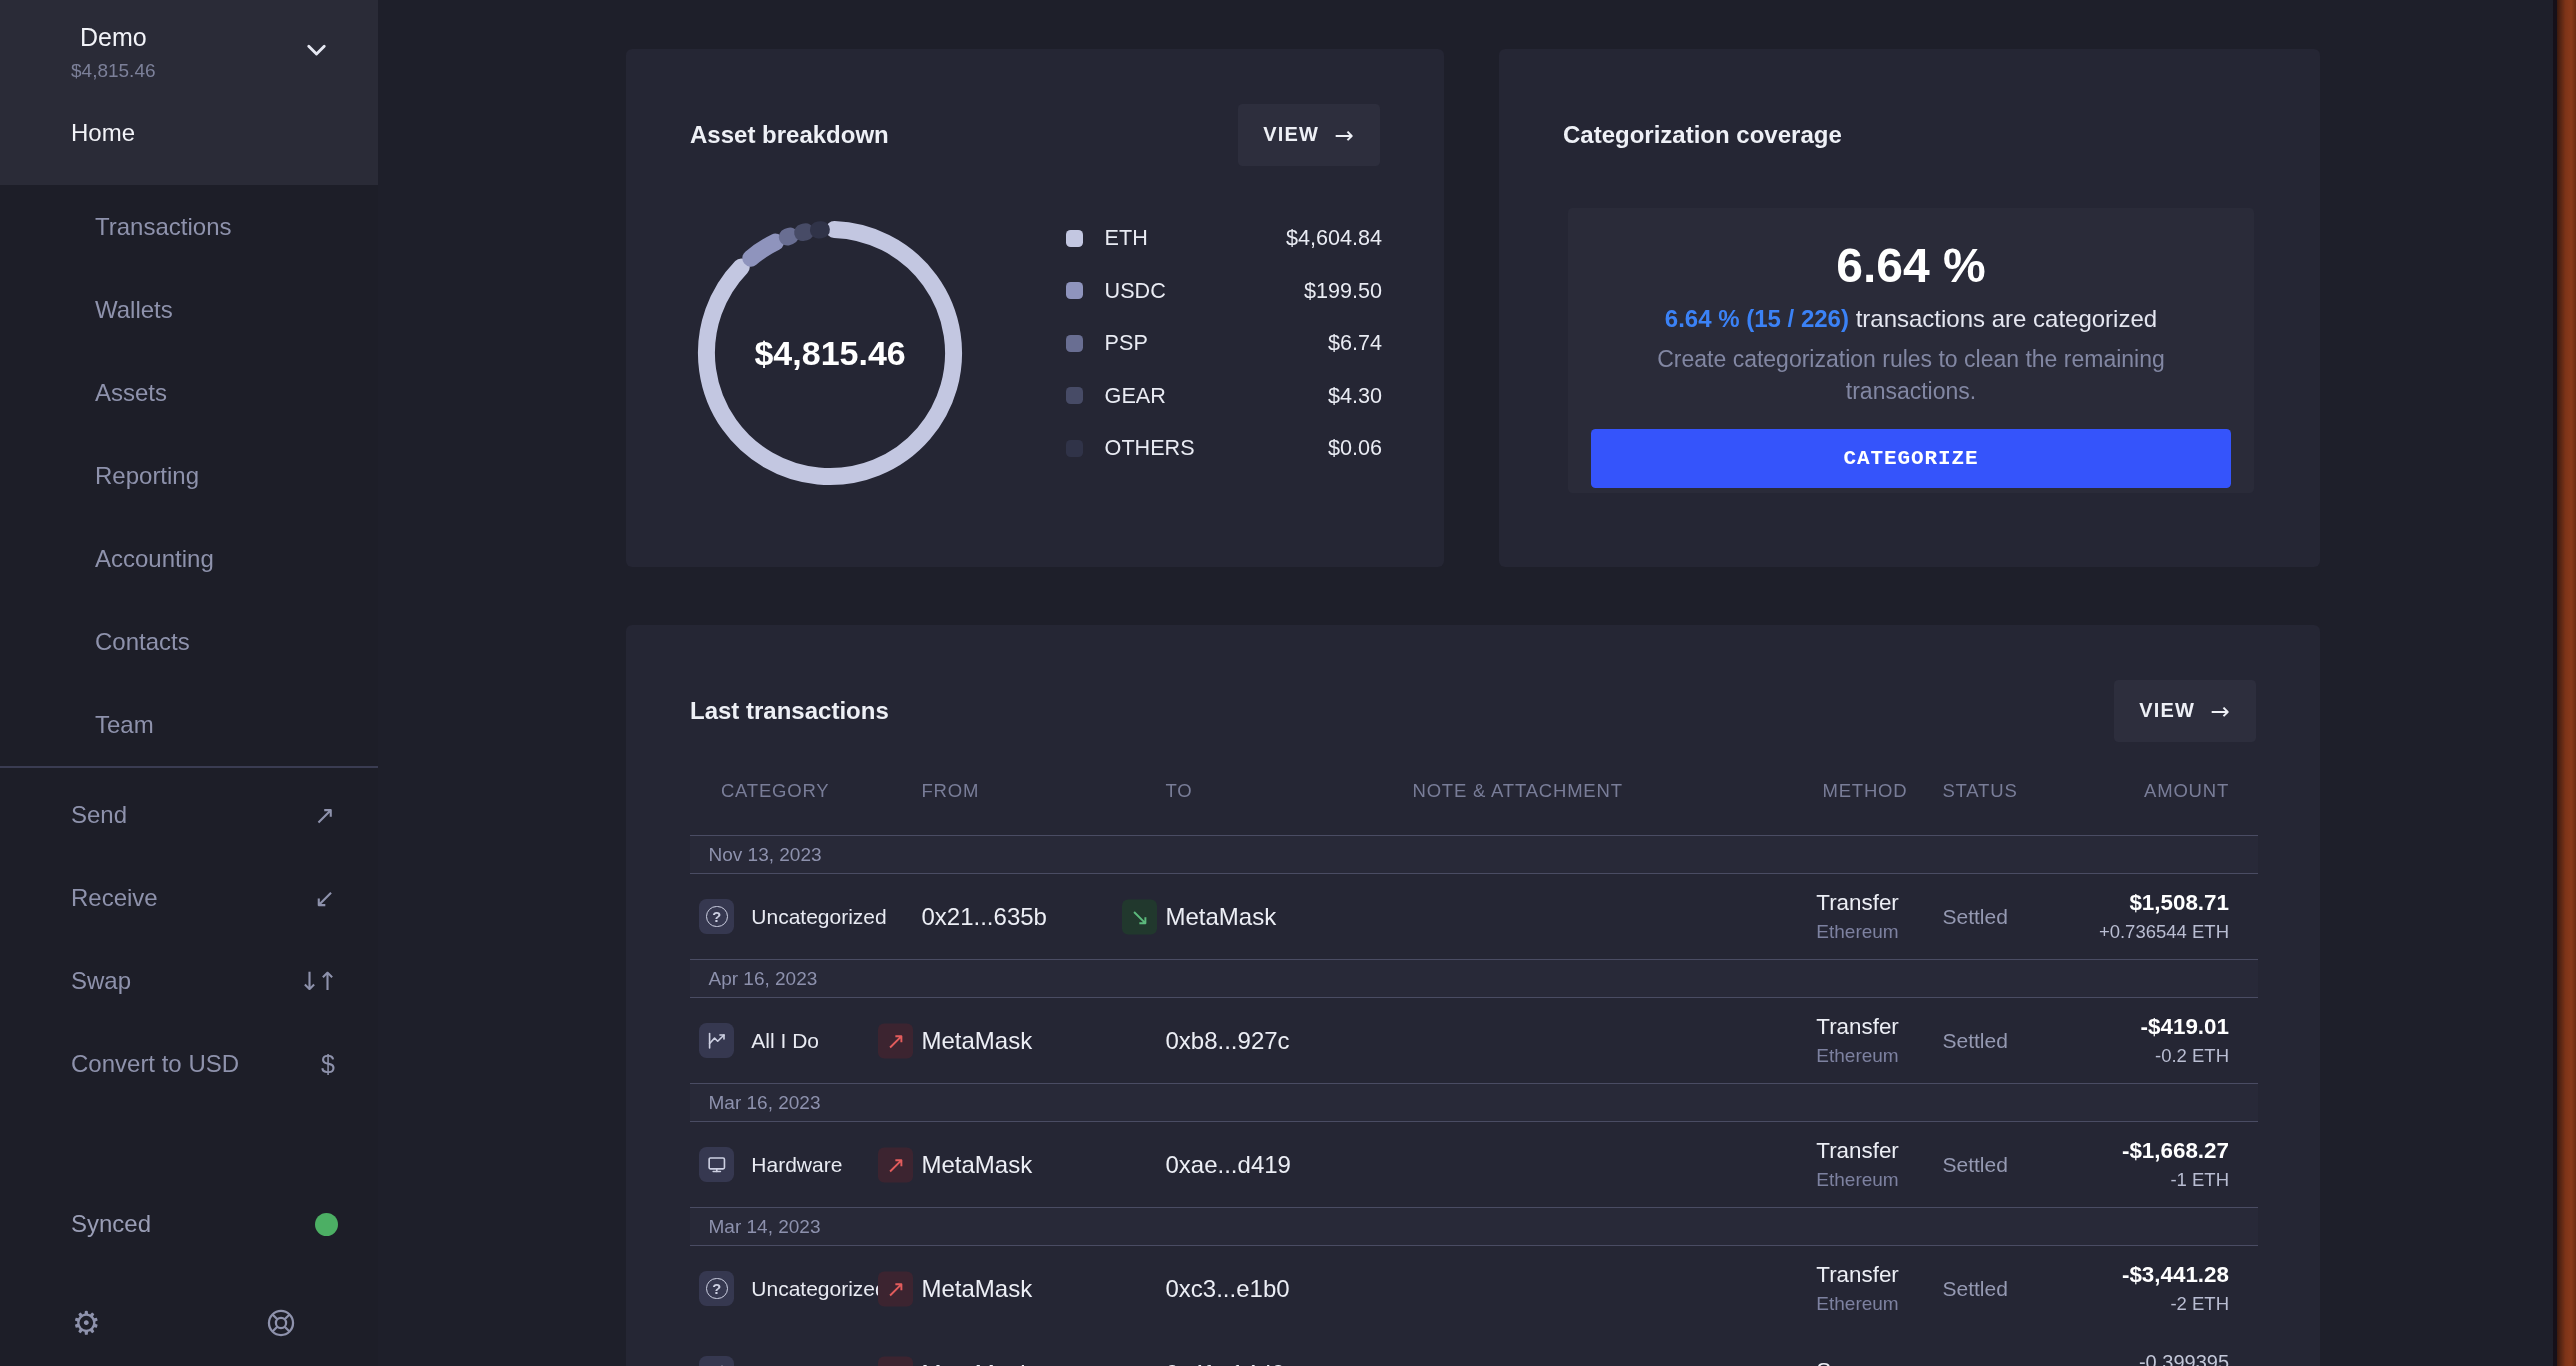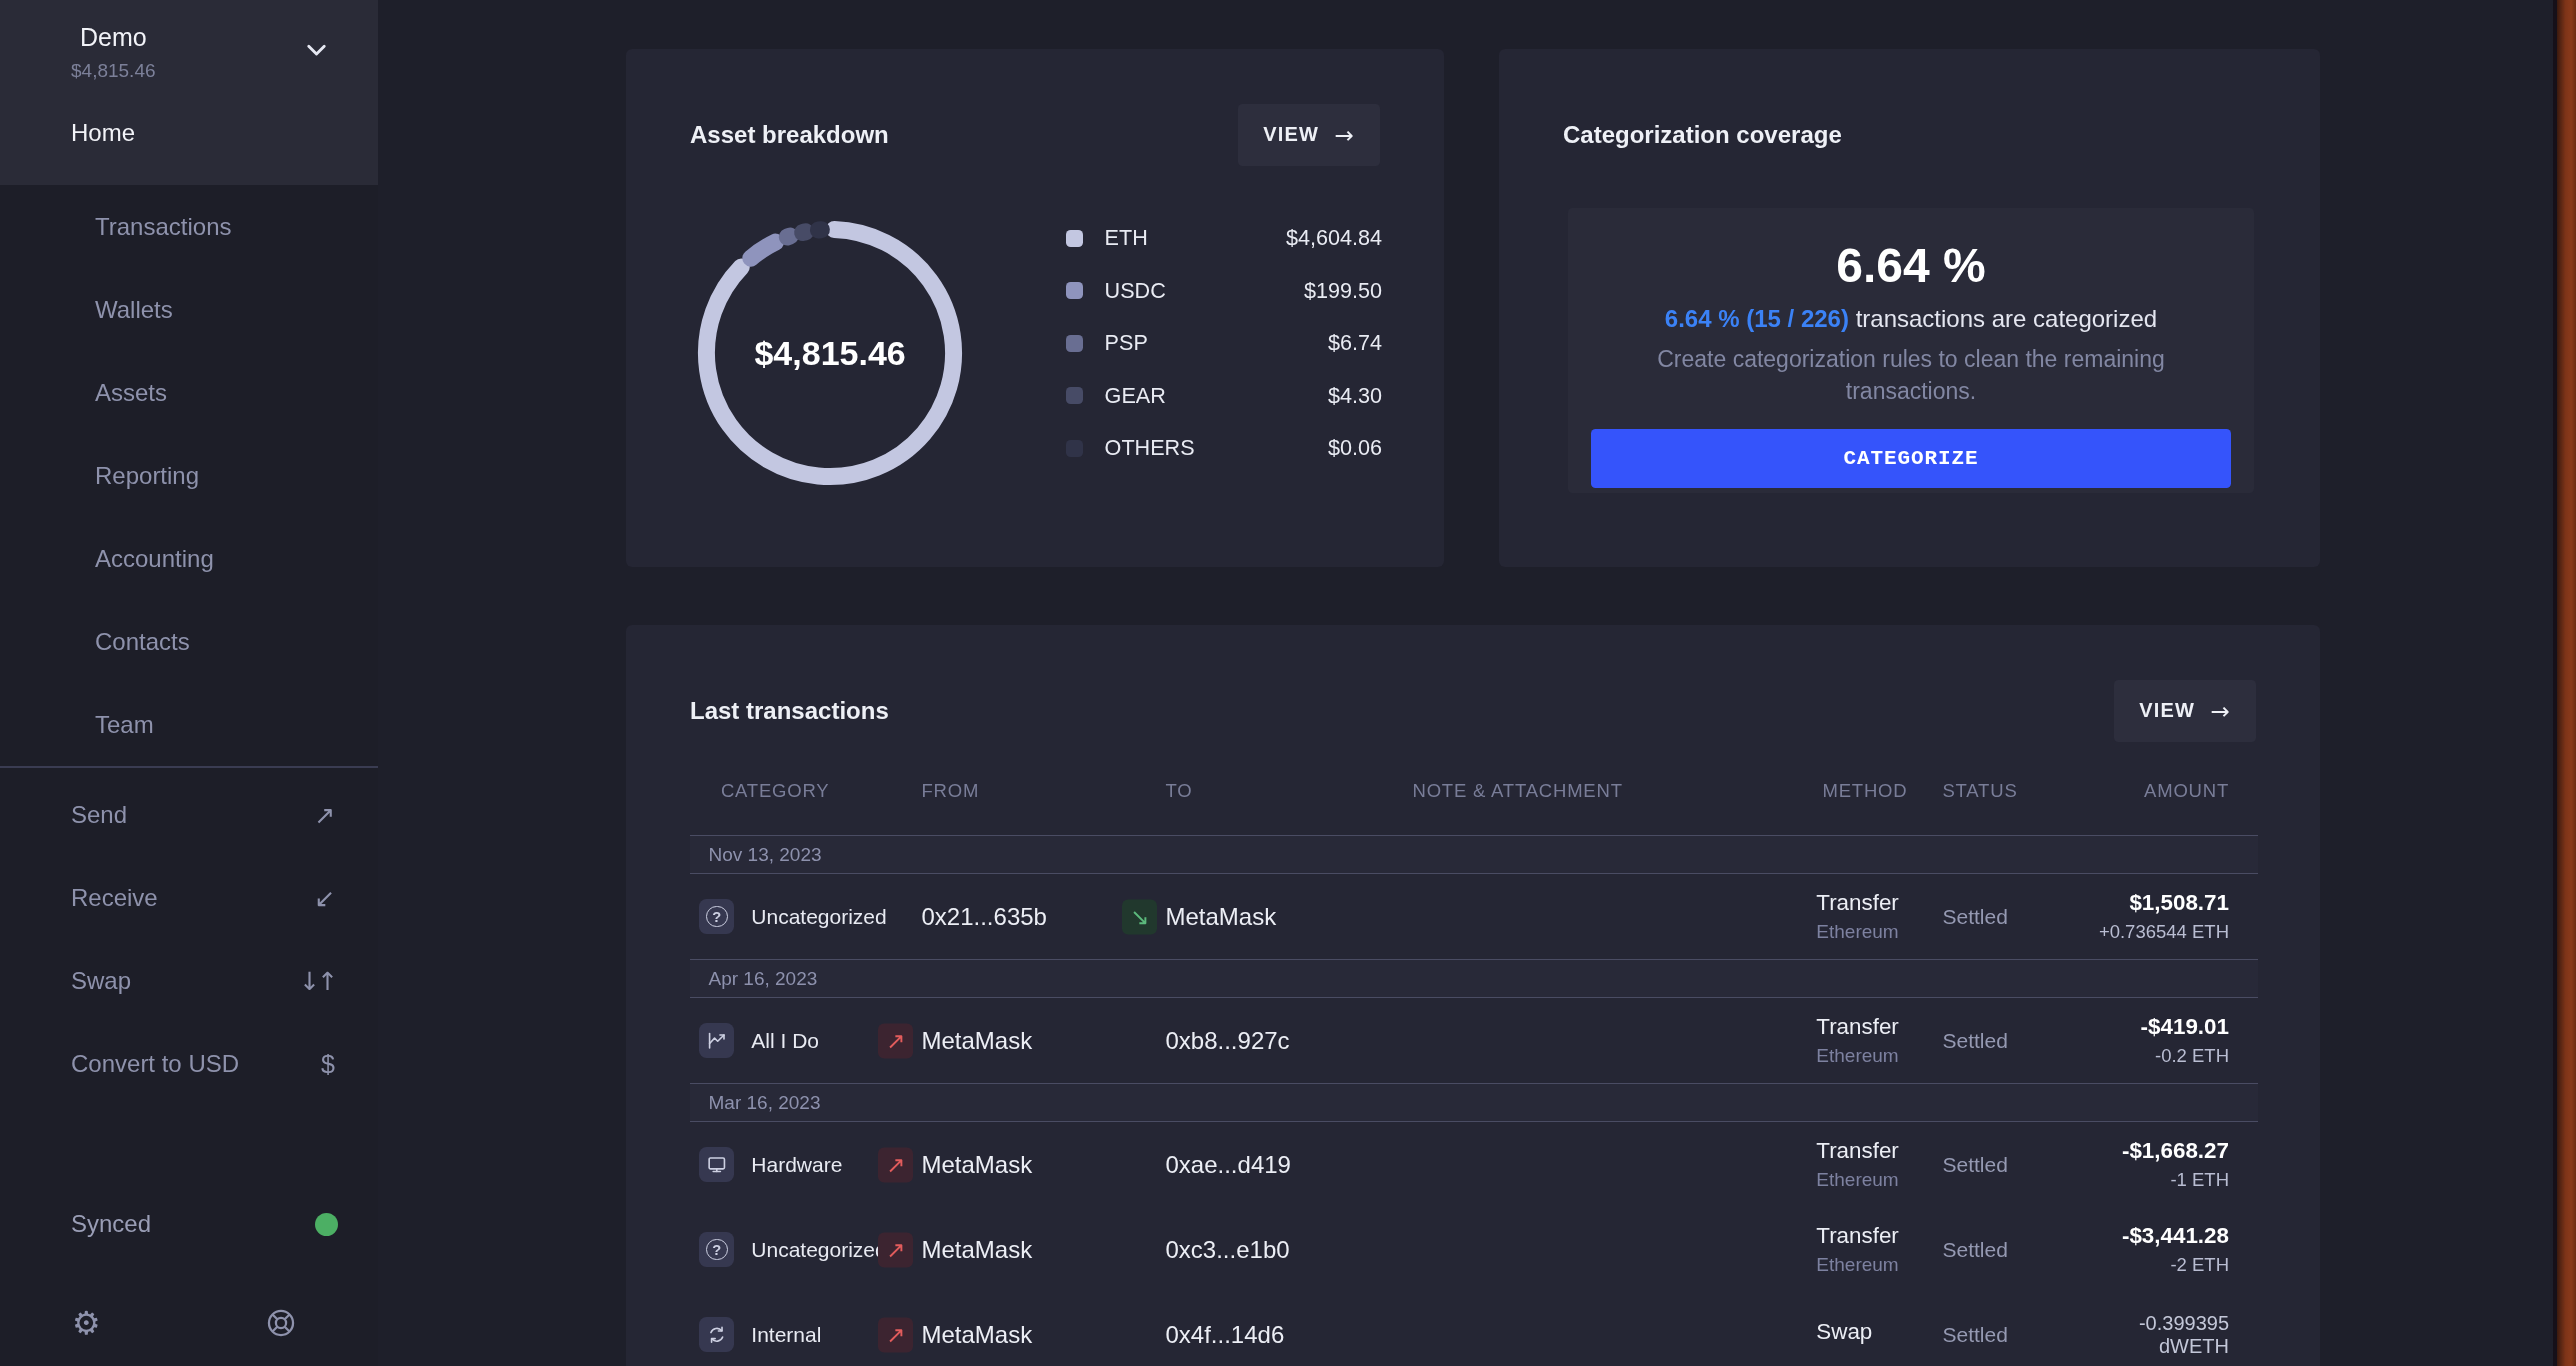--- a/index.html
+++ b/index.html
@@ -344,20 +344,23 @@
             <div class="m1">Transfer</div>
             <div class="m2">Ethereum</div>
           </div>
           <div class="status">Settled</div>
           <div class="amount">
             <div class="a1">-$1,668.27</div>
             <div class="a2">-1 ETH</div>
           </div>
         </div>
 
+        <div class="gdate">
+            <span>Mar 14, 2023</span>
+          </div>
         <div class="trow">
           <div class="cat">
             <span class="cat-chip">
                 <span class="qmark">?</span>
               </span>
             <span class="cat-label">Uncategorized</span>
           </div>
           <div class="party">
             <span class="dir out glyph">↗</span>
             <span>MetaMask</span>

